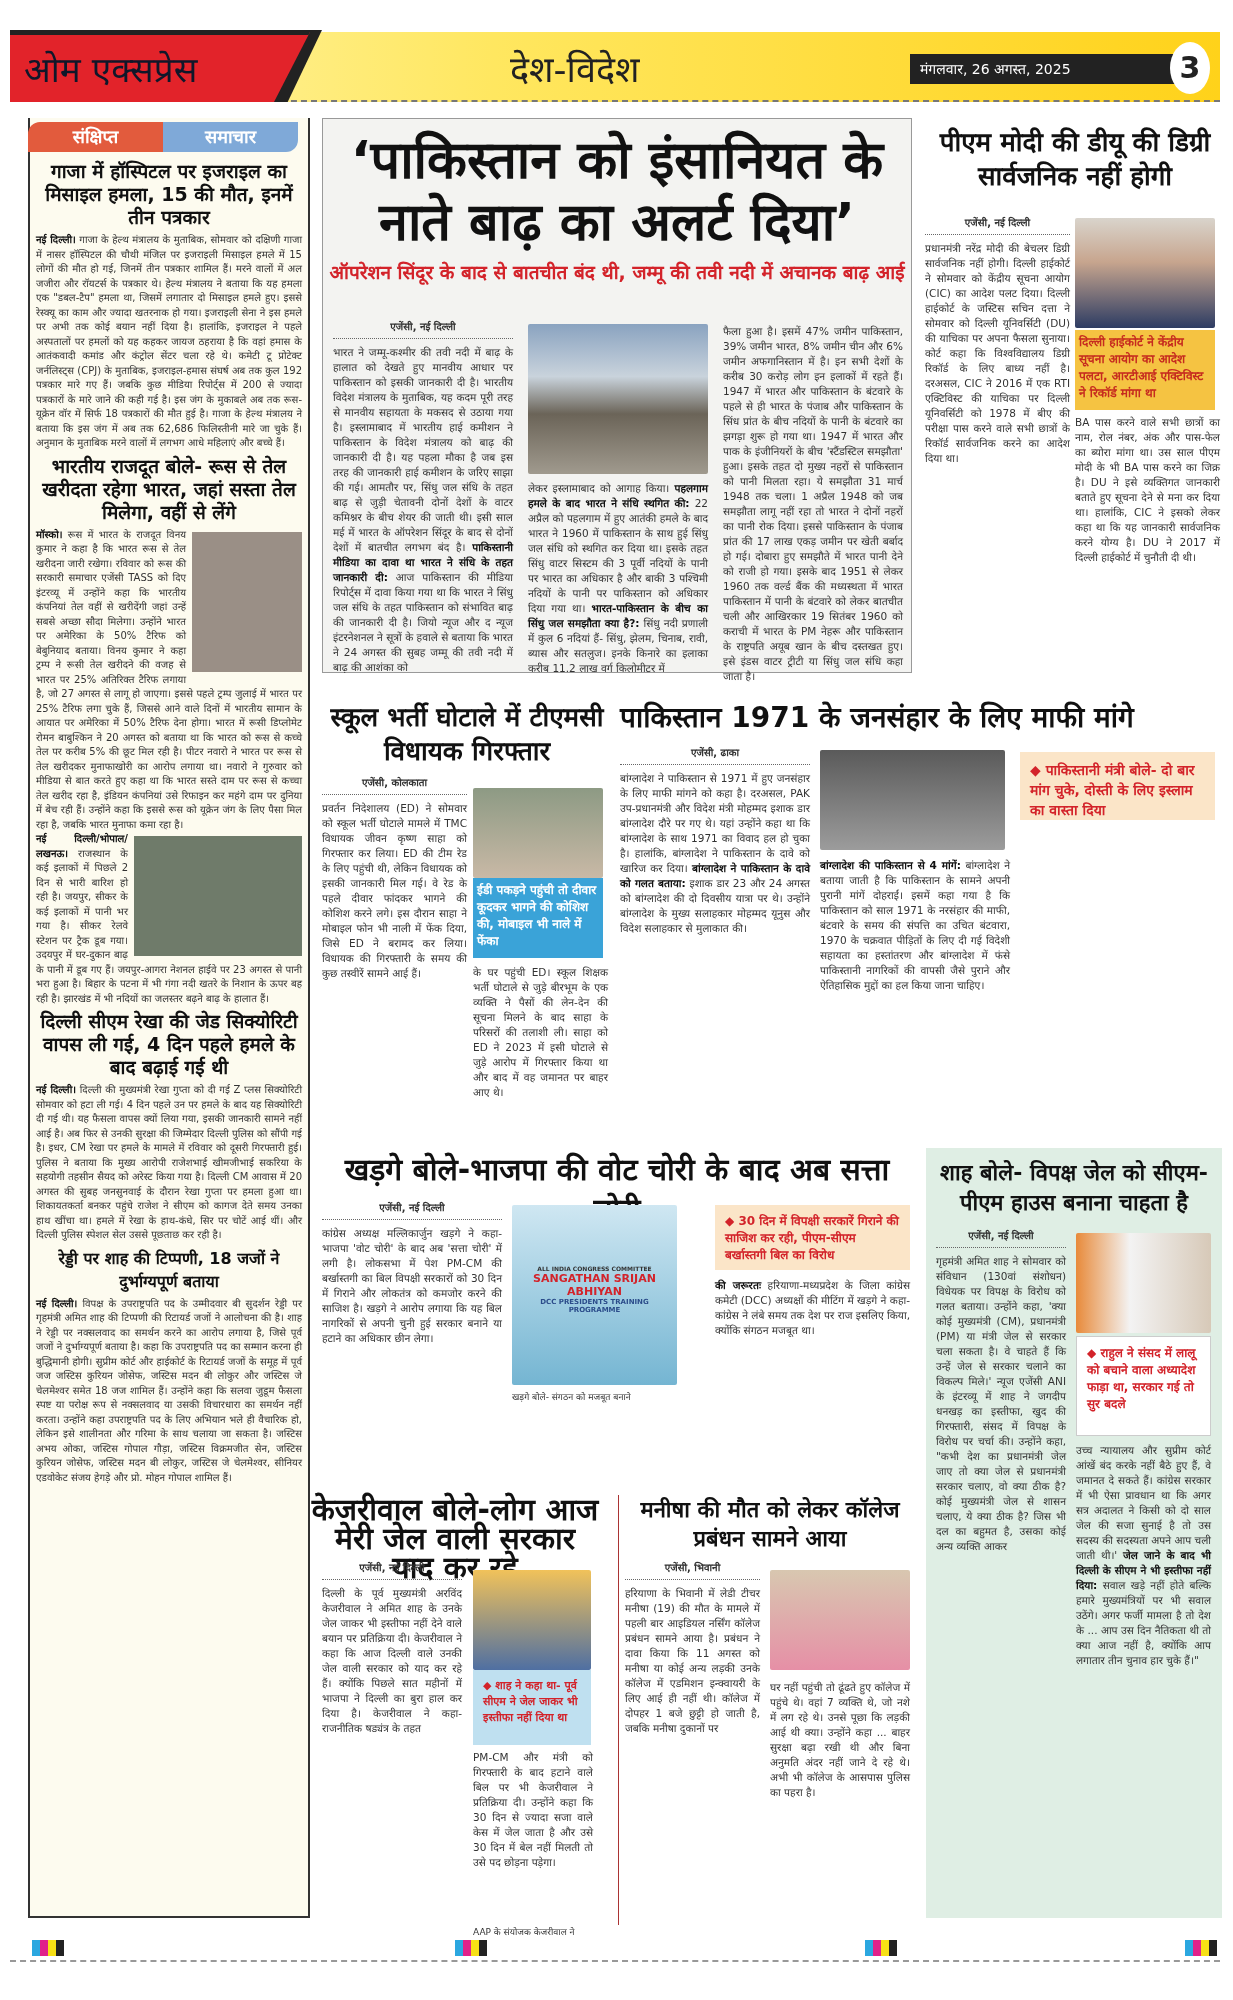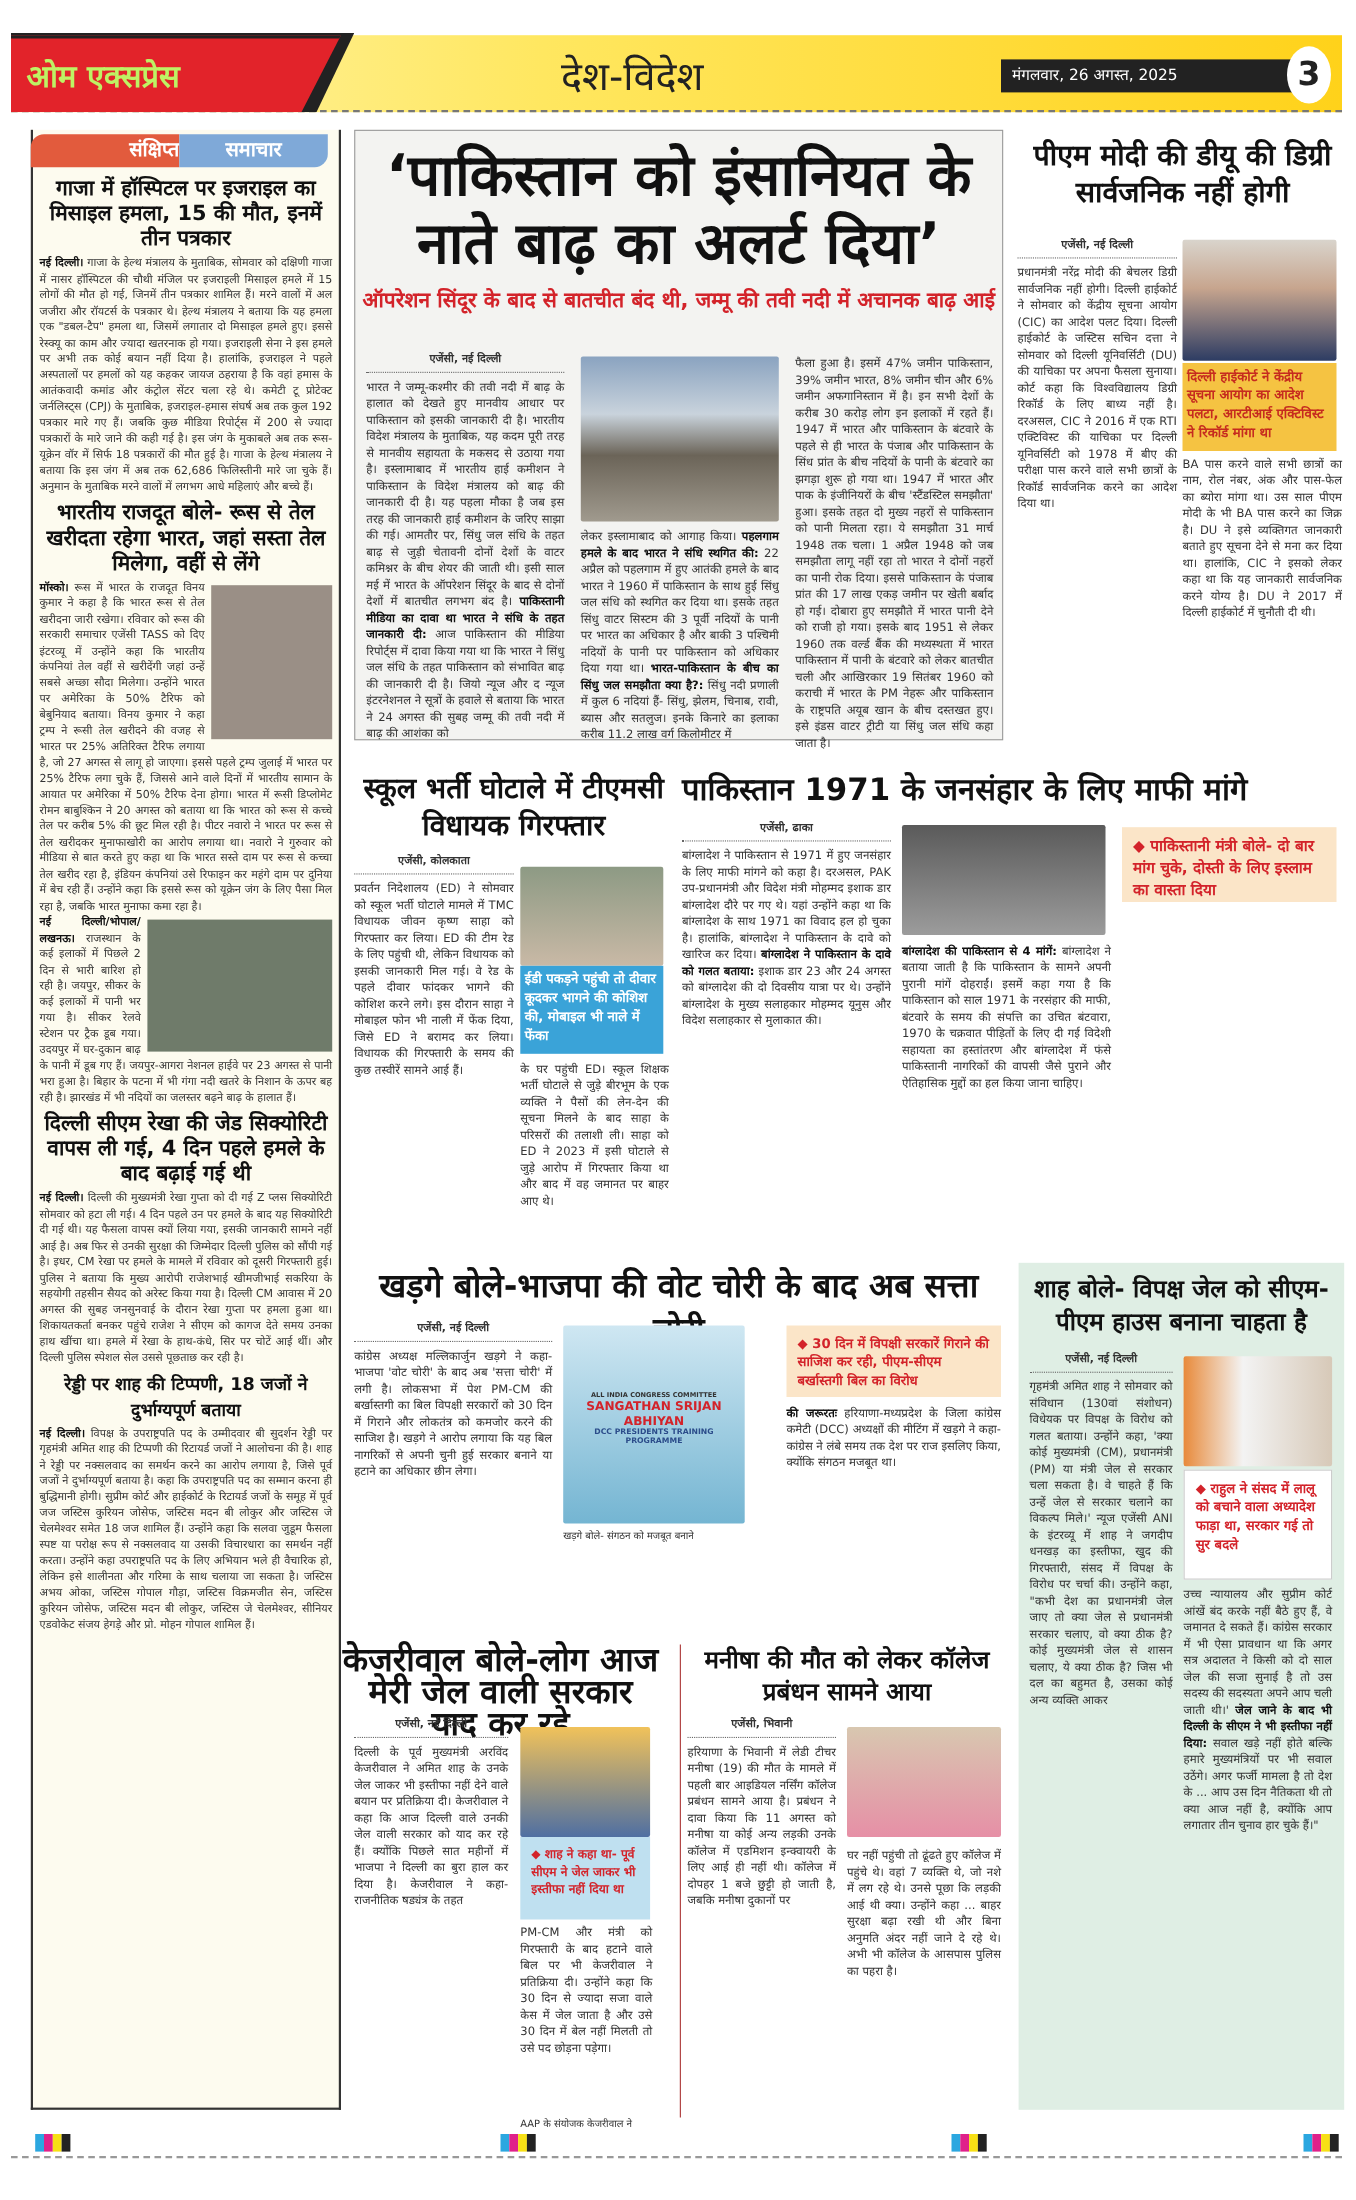--- a/index.html
+++ b/index.html
@@ -1,27 +1,27 @@
 <!DOCTYPE html>
 <html><head>
 <meta charset="utf-8">
 <style>
 *{box-sizing:border-box;margin:0;padding:0}
 body{width:1233px;height:2000px;background:#fff;font-family:"DejaVu Sans",sans-serif;color:#222;position:relative;overflow:hidden}
 .masthead{position:absolute;left:10px;top:32px;width:1210px;height:70px;background:linear-gradient(90deg,#fff6b0 0%,#ffe760 40%,#ffd21a 100%);border-bottom:2px dashed #777}
-.brand{position:absolute;left:0;top:0;width:300px;height:70px;background:#e2232a;clip-path:polygon(0 0,100% 0,88% 100%,0 100%);color:#bef264;font-weight:bold;font-size:28px;line-height:70px;padding-left:14px;border-top:3px solid #222}
+.brand{position:absolute;left:0;top:0;width:300px;height:70px;background:#e2232a;clip-path:polygon(0 0,100% 0,88% 100%,0 100%);color:#0f172a;font-weight:normal;font-size:35px;line-height:70px;padding-left:14px;border-top:3px solid #222}
 .brand-shadow{position:absolute;left:10px;top:30px;width:312px;height:72px;background:#222;clip-path:polygon(0 0,100% 0,89% 100%,0 100%)}
 .section-title{position:absolute;left:500px;top:12px;font-size:36px;color:#222}
 .dateline{position:absolute;left:900px;top:22px;width:270px;height:30px;background:#222;color:#fff;font-size:14px;line-height:30px;padding-left:10px}
 .pageno{position:absolute;left:1160px;top:10px;width:40px;height:52px;border-radius:50%;background:#fff;font-size:30px;font-weight:bold;text-align:center;line-height:52px}
 .col{position:absolute;font-size:10.5px;line-height:15px;text-align:justify;color:#333}
 .col b{color:#111}
 .left{left:28px;top:118px;width:282px;height:1800px;background:#fdfbef;border:2px solid #333;border-top:none}
 .tabs{position:absolute;left:28px;top:122px;width:270px;height:30px;display:flex}
-.tab1{background:#e25b3d;color:#fff;font-weight:bold;font-size:18px;flex:1;text-align:right;line-height:30px;border-radius:12px 0 0 0}
+.tab1{background:#e25b3d;color:#fff;font-weight:bold;font-size:18px;flex:1;text-align:center;line-height:30px;border-radius:12px 0 0 0}
 .tab2{background:#7fa9d8;color:#fff;font-weight:bold;font-size:18px;flex:1;text-align:center;line-height:30px;border-radius:0 0 12px 0}
 .lhead{font-size:19px;font-weight:bold;text-align:center;color:#111;line-height:23px;margin:4px 0}
 .lbody{padding:0 6px;font-size:10px;line-height:14.5px}
 .box-main{position:absolute;left:322px;top:118px;width:590px;height:555px;background:#f3f3f1;border:1px solid #999}
 .big-head{font-size:52px;font-weight:bold;text-align:center;line-height:62px;color:#111;margin-top:10px}
 .sub-red{color:#d3232a;font-weight:bold;font-size:19px;text-align:center;margin-top:6px}
 .byline{font-size:10px;font-weight:bold;text-align:center;border-bottom:1px dotted #666;padding-bottom:4px;margin-bottom:6px}
 .img{position:absolute;background:#777;border-radius:2px}
 .caption-y{position:absolute;background:#f5c342;color:#c62b1f;font-weight:bold;text-align:left;font-size:12px;line-height:17px;padding:4px}
 .pullquote{position:absolute;background:#fbe5c8;color:#d3232a;font-weight:bold;font-size:14px;line-height:20px;padding:8px 10px}

